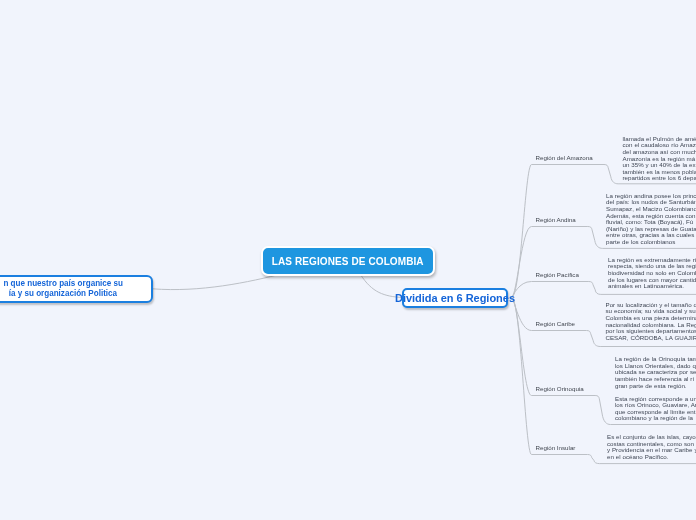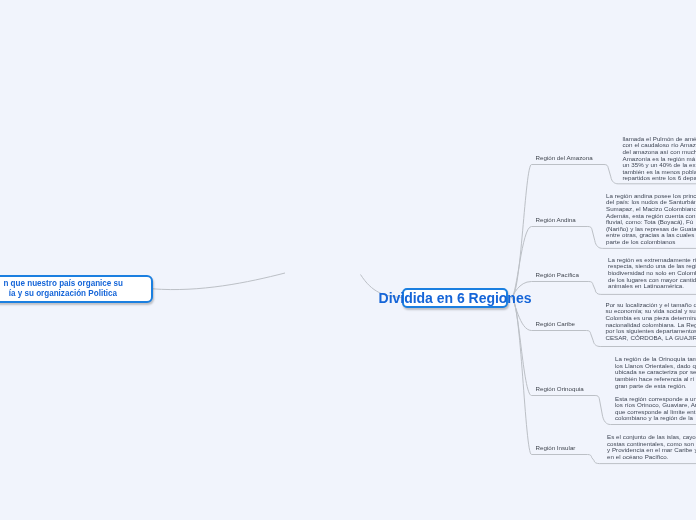--- a/index.html
+++ b/index.html
@@ -15,21 +15,21 @@
     font-family:"Liberation Sans",sans-serif;
     display:flex;align-items:center;justify-content:center;white-space:nowrap;
     box-shadow:1px 2px 3px rgba(0,0,0,.28);}
   #leftnode{left:-27px;top:274.5px;width:179.5px;height:28.8px;background:#fff;border:2px solid #1b7fe0;
     border-radius:6px;box-sizing:border-box;color:#1565d8;font-weight:bold;font-size:9.1px;line-height:9.6px;
     font-family:"Liberation Sans",sans-serif;
     display:flex;flex-direction:column;align-items:center;justify-content:center;
     box-shadow:1px 2px 2px rgba(0,0,0,.22);white-space:nowrap;}
   #leftnode span{display:block;transform:scaleX(0.89);transform-origin:center;}
   #divided{left:402px;top:288px;width:106px;height:19.5px;background:#fff;border:2px solid #1b7fe0;
-    border-radius:5px;color:#1565d8;font-weight:bold;font-size:14px;letter-spacing:-0.02px;
+    border-radius:5px;color:#1565d8;font-weight:bold;font-size:11px;letter-spacing:-0.02px;
     font-family:"Liberation Sans",sans-serif;
     display:flex;align-items:center;justify-content:center;white-space:nowrap;
     box-shadow:1px 2px 2px rgba(0,0,0,.22);}
   .reglabel{position:absolute;font-size:6.2px;color:#41464f;white-space:nowrap;
     font-family:"Liberation Sans",sans-serif;}
   .blurb{position:absolute;font-size:6.2px;color:#3f4654;white-space:nowrap;word-spacing:0.18px;
     font-family:"Liberation Sans",sans-serif;}
   .blurb p{margin:0 0 6.3px 0;}
   .blurb span{display:block;line-height:6.6px;}
 </style>
@@ -50,20 +50,21 @@
   <path d="M531.5,395.50 L595.10,395.50 C598.00,395.50 598.80,396.50 599.30,398.70 L602.18,414.06 C603.33,421.60 606.47,424.50 610.40,424.50 L700,424.50"></path>
   <path d="M511.5,297.5 C521.00,297.90 525.00,454.50 531.5,454.50"></path>
   <path d="M531.5,454.50 L587.60,454.50 C590.50,454.50 591.30,455.50 591.80,457.70 L593.91,460.32 C594.22,462.69 596.52,463.60 599.40,463.60 L700,463.60"></path>
   <path d="M360.5,274.5 C372,292.5 384,296.5 402.5,297.5"></path>
   <path d="M152.5,288.8 C200,292.5 248,282.5 285,273.0"></path>
 </svg>
 <div class="node" id="leftnode">
   <span>n que nuestro país organice su</span>
   <span>ía y su organización Politica</span>
 </div>
+<div class="node" id="central">LAS REGIONES DE COLOMBIA</div>
 <div class="node" id="divided">Dividida en 6 Regiones</div>
 <div class="reglabel" style="left:535.5px;top:153.5px">Región del Amazona</div>
     <div class="reglabel" style="left:535.5px;top:215.5px">Región Andina</div>
     <div class="reglabel" style="left:535.5px;top:271px">Región Pacífica</div>
     <div class="reglabel" style="left:535.5px;top:319.5px">Región Caribe</div>
     <div class="reglabel" style="left:535.5px;top:384.5px">Región Orinoquia</div>
     <div class="reglabel" style="left:535.5px;top:443.5px">Región Insular</div>
 <div class="blurb" style="left:622.5px;top:135.8px">
       <p>
         <span>llamada el Pulmón de amé</span>

